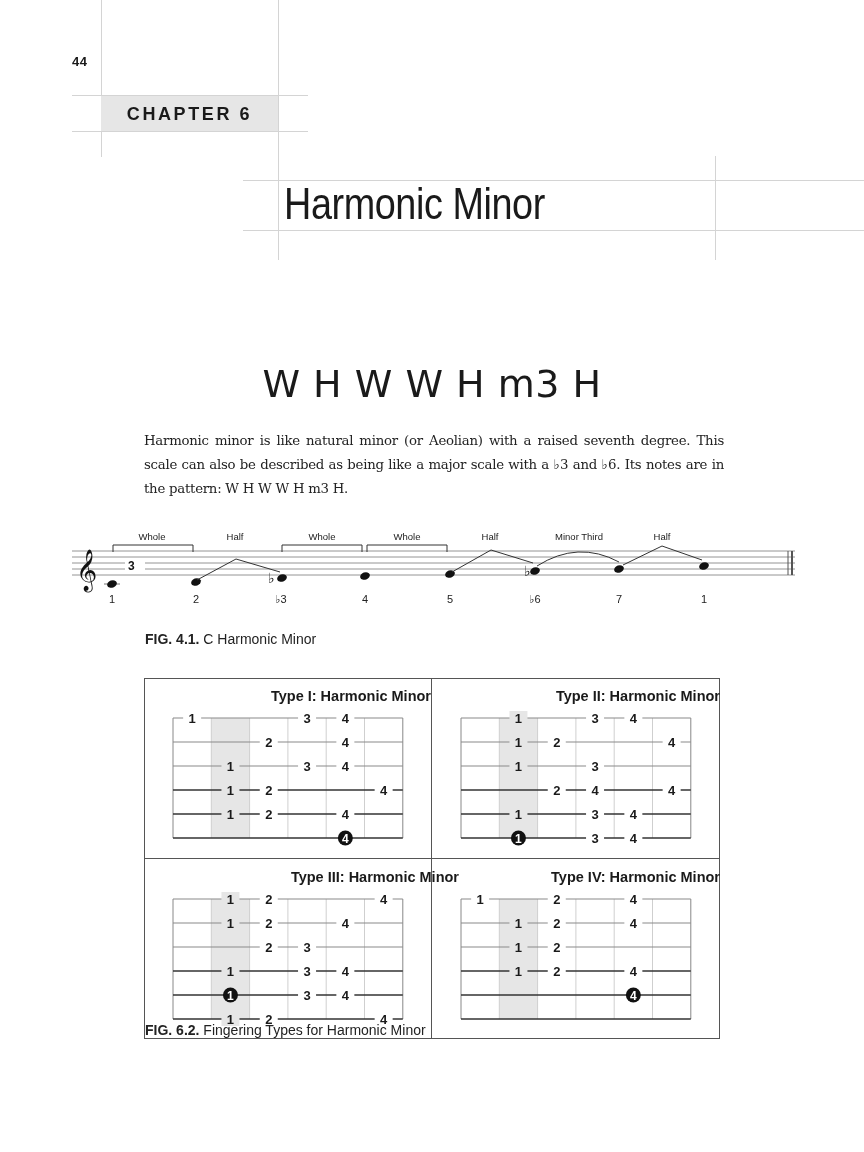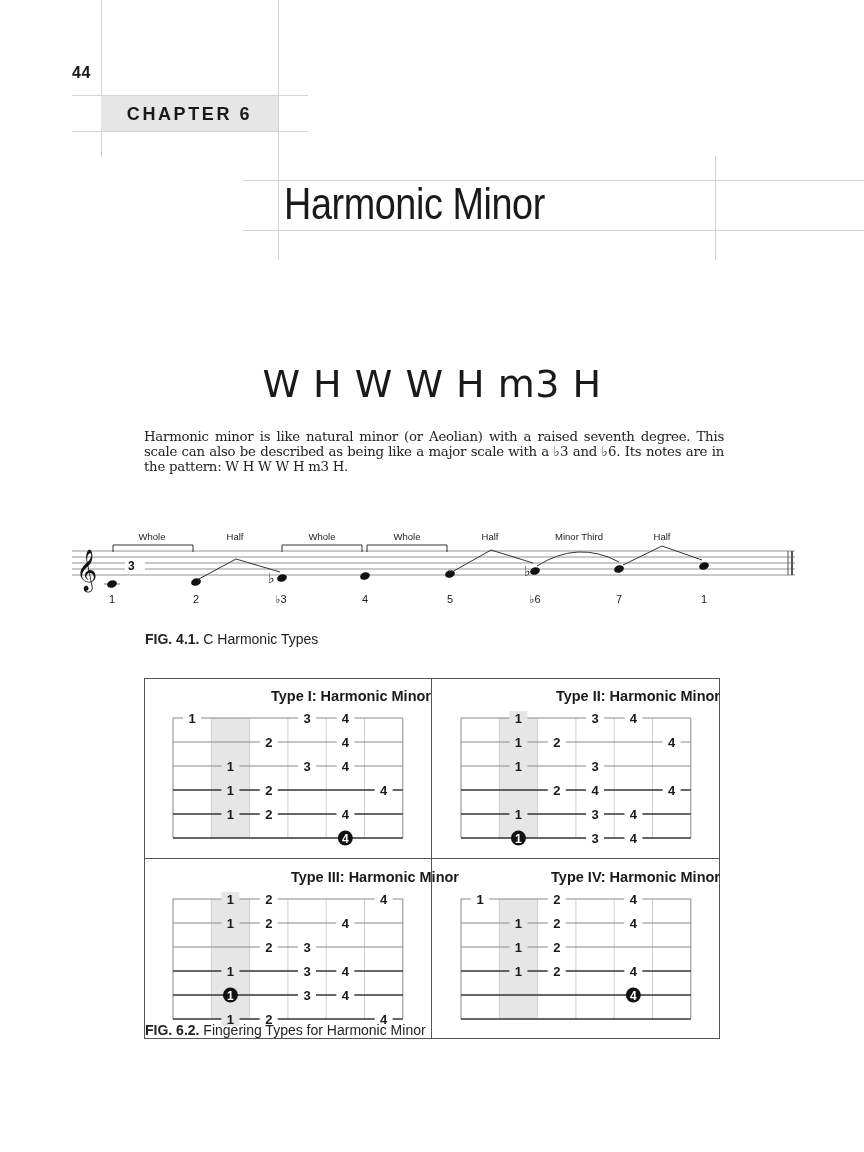--- a/index.html
+++ b/index.html
@@ -1,25 +1,25 @@
 <!DOCTYPE html>
 <html><head>
 <meta charset="utf-8">
 <style>
   html, body { margin: 0; padding: 0; background: #ffffff; }
   body { width: 864px; height: 1152px; position: relative; overflow: hidden; color: #1a1a1a; }
   .abs { position: absolute; }
   .hline { position: absolute; height: 1px; background: #d4d4d4; }
   .vline { position: absolute; width: 1px; background: #d4d4d4; }
-  .page-num { left: 72px; top: 64px; font-family: "Liberation Sans", sans-serif; font-weight: bold; font-size: 16px; letter-spacing: 0.5px; }
+  .page-num { left: 72px; top: 54px; font-family: "Liberation Sans", sans-serif; font-weight: bold; font-size: 13px; letter-spacing: 0.5px; }
   .chapter-box { left: 101px; top: 96px; width: 177px; height: 35px; background: #e6e6e6; }
   .chapter-label { left: 101px; top: 96px; width: 177px; height: 35px; line-height: 37px; text-align: center; font-family: "Liberation Sans", sans-serif; font-weight: 900; font-size: 18px; letter-spacing: 2.6px; border-radius: 7px; }
   .title { left: 284px; top: 178px; font-family: "Liberation Sans", sans-serif; font-size: 45px; transform: scaleX(0.84); transform-origin: left top; letter-spacing: -0.5px; color: #1a1a1a; }
   .pattern { left: 0; width: 864px; top: 362px; text-align: center; font-family: "DejaVu Sans", sans-serif; font-size: 38px; letter-spacing: 0.5px; word-spacing: 0px; }
-  .body-text { left: 144px; top: 429px; width: 580px; font-family: "DejaVu Serif", serif; font-size: 13.3px; line-height: 15px; text-align: justify; color: #222; letter-spacing: -0.25px; }
+  .body-text { left: 144px; top: 429px; width: 580px; font-family: "DejaVu Serif", serif; font-size: 13.3px; line-height: 24px; text-align: justify; color: #222; letter-spacing: -0.25px; }
   .caption { position: absolute; left: 145px; font-family: "Liberation Sans", sans-serif; font-size: 14px; color: #222; }
   .caption b { font-weight: bold; }
   .notation { position: absolute; left: 0; top: 520px; width: 864px; height: 100px; }
   .fig-frame { left: 144px; top: 678px; width: 576px; height: 361px; border: 1px solid #555; box-sizing: border-box; }
   .fig-div-v { left: 431px; top: 678px; width: 1px; height: 361px; background: #555; }
   .fig-div-h { left: 144px; top: 858px; width: 576px; height: 1px; background: #555; }
   .diagram { position: absolute; }
   .diagram-title { position: absolute; font-family: "Liberation Sans", sans-serif; font-weight: bold; font-size: 14.5px; white-space: nowrap; text-align: right; }
   svg text { font-family: "Liberation Sans", sans-serif; }
 </style>
@@ -98,21 +98,21 @@
     <text x="365" y="603">4</text>
     <text x="450" y="603">5</text>
     <text x="535" y="603">♭6</text>
     <text x="619" y="603">7</text>
     <text x="704" y="603">1</text>
   </g>
 </svg>
 
 <div class="caption" style="top:631px;">
   <b>FIG. 4.1.</b>
-  <span>C Harmonic Types</span>
+  <span>C Harmonic Minor</span>
 </div>
 
 <div class="abs fig-frame"></div>
 <div class="abs fig-div-v"></div>
 <div class="abs fig-div-h"></div>
 
 <div class="diagram-title" style="left:144px; width:287px; top:688px;">Type I: Harmonic Minor</div>
 <div class="diagram-title" style="left:432px; width:288px; top:688px;">Type II: Harmonic Minor</div>
 <div class="diagram-title" style="left:144px; width:287px; top:869px;margin-left:28px;">Type III: Harmonic Minor</div>
 <div class="diagram-title" style="left:432px; width:288px; top:869px;">Type IV: Harmonic Minor</div>

